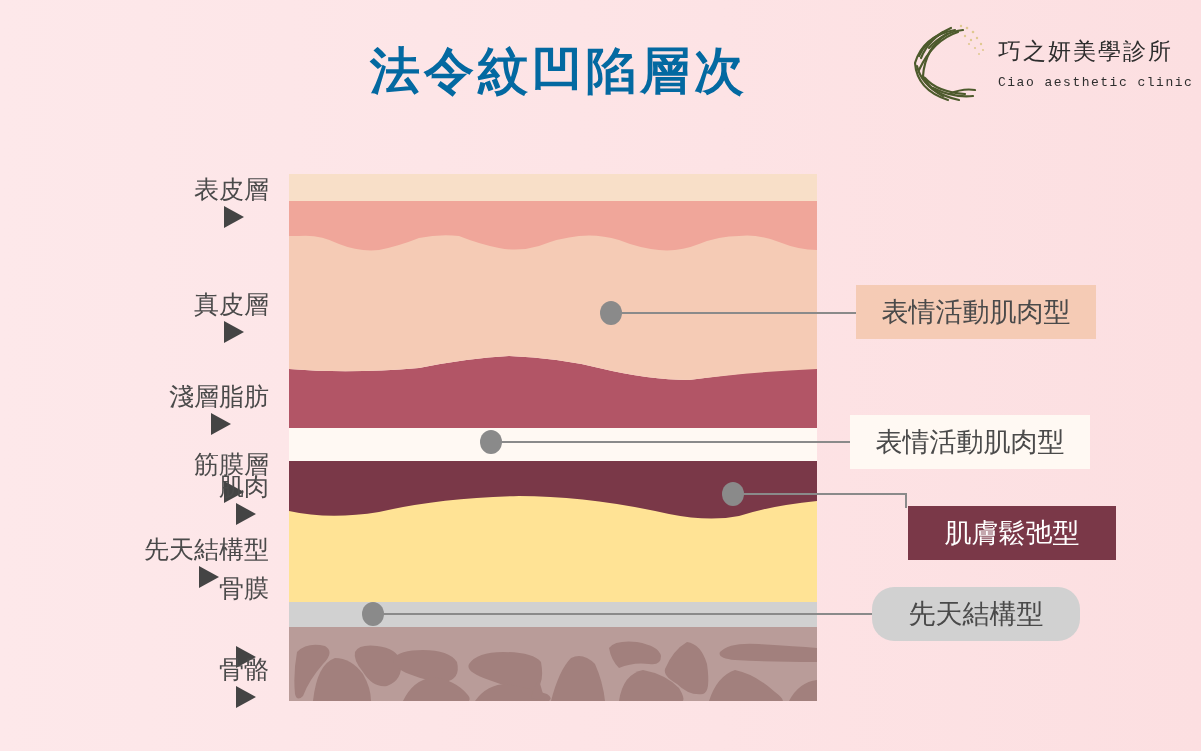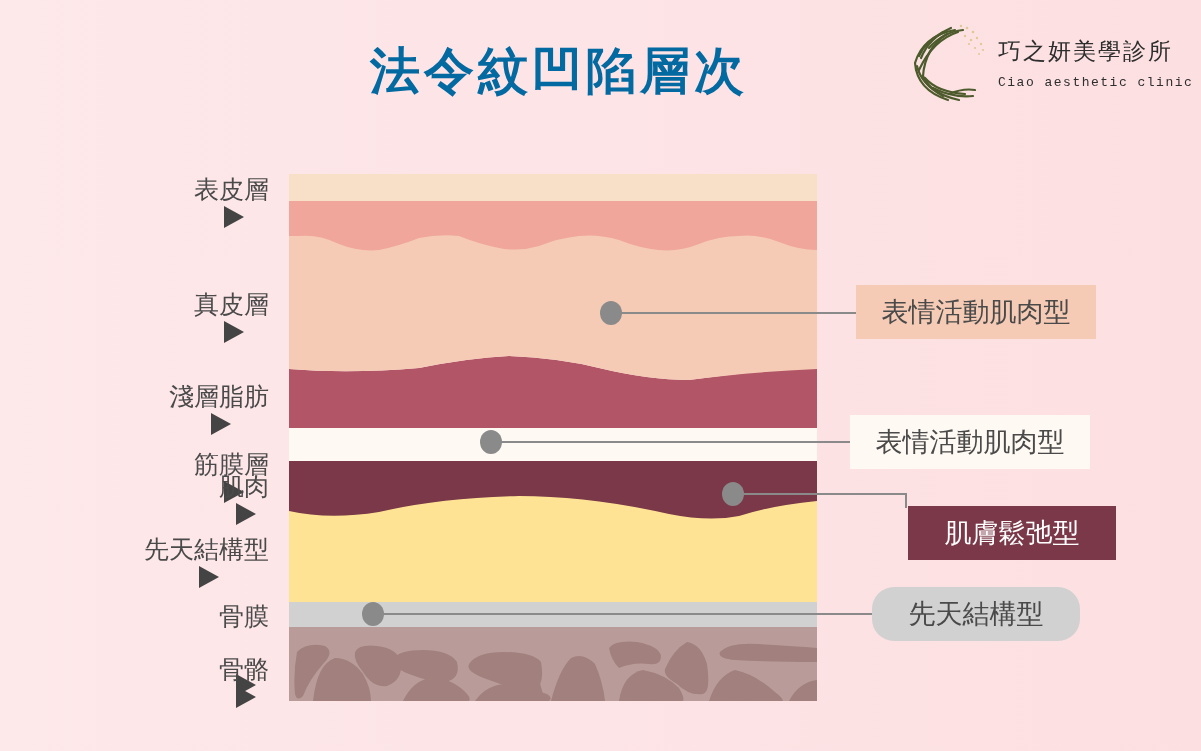--- a/index.html
+++ b/index.html
@@ -93,21 +93,21 @@
     <span class="arrow"></span>
 </div>
 <div class="layer-label" style="top:470px;text-align:right;">
   <span>肌肉</span>
     <span class="arrow"></span>
 </div>
 <div class="layer-label" style="top:533px;">
   <span>先天結構型</span>
     <span class="arrow"></span>
 </div>
-<div class="layer-label" style="top:600px;gap:41px;">
+<div class="layer-label" style="top:572px;gap:41px;">
   <span>骨膜</span>
     <span class="arrow"></span>
 </div>
 <div class="layer-label" style="top:653px;">
   <span>骨骼</span>
     <span class="arrow"></span>
 </div>
 
 <svg class="diagram" width="528" height="527" viewBox="0 0 528 527">
 

